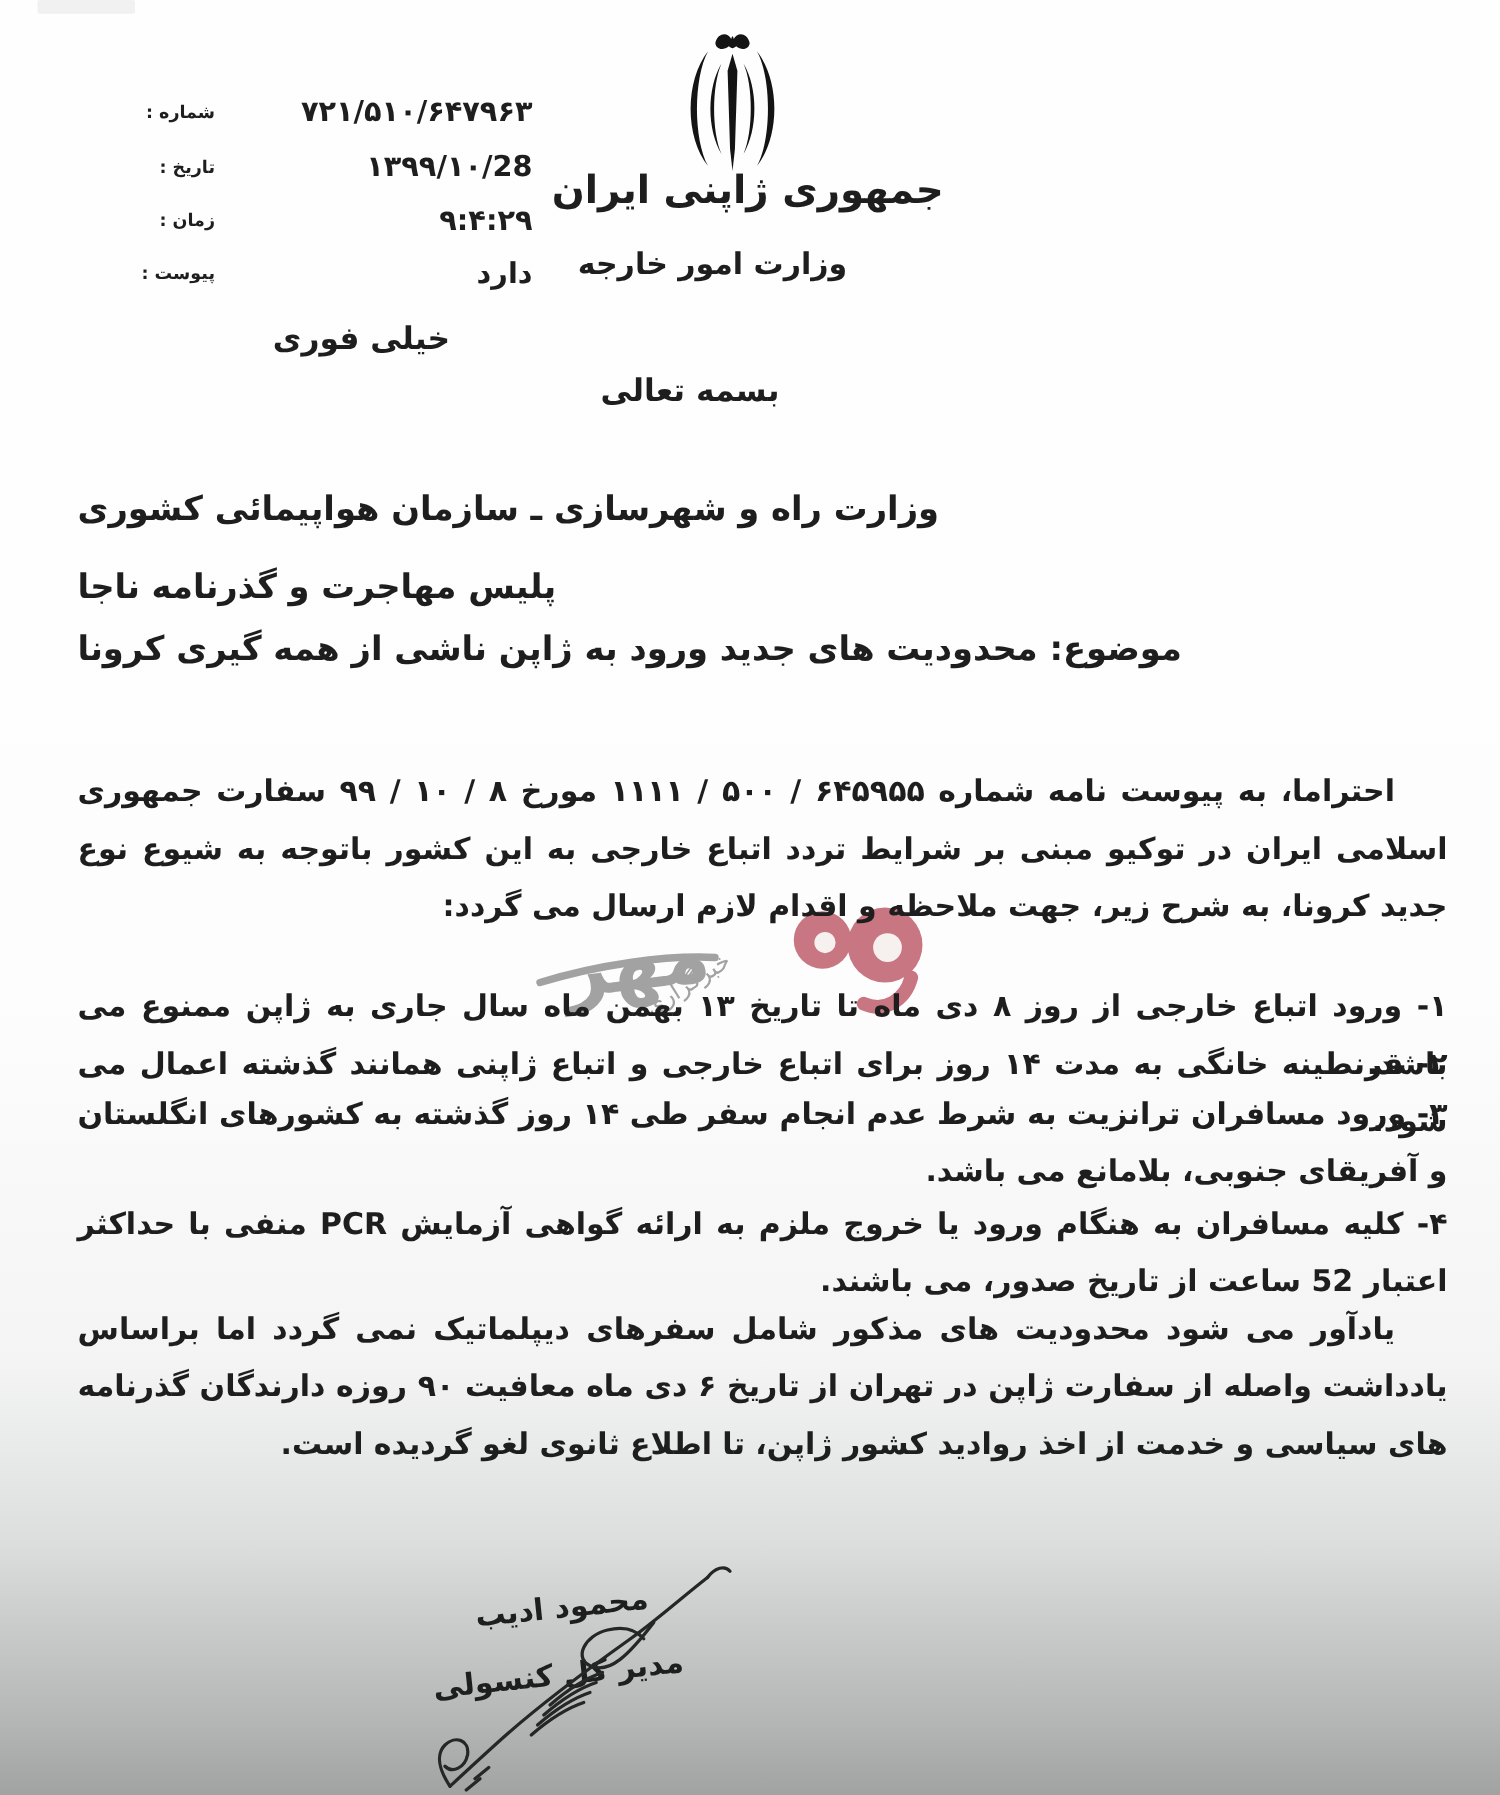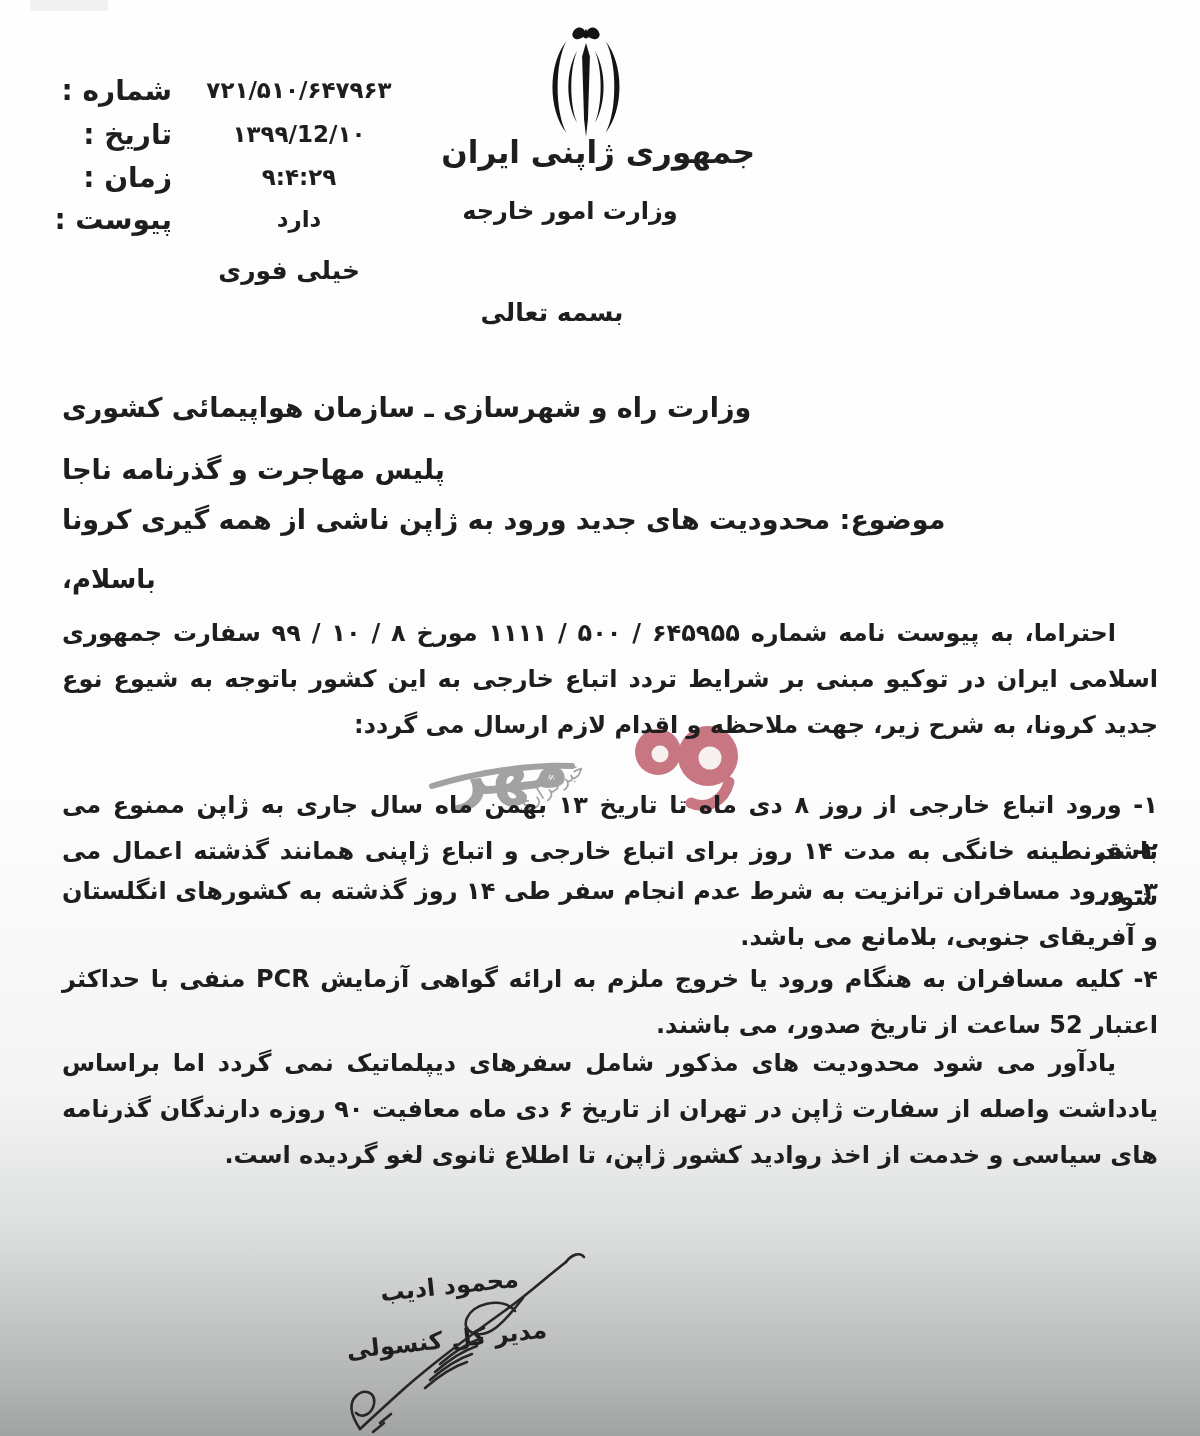--- a/index.html
+++ b/index.html
@@ -7,22 +7,22 @@
     position:relative;width:1200px;height:1436px;margin:0 auto;overflow:hidden;
     direction:rtl;
     font-family:"DejaVu Sans",sans-serif;
     color:#1e1e1e;
     background:linear-gradient(180deg,#fefefe 0%,#fdfdfd 55%,#f4f4f4 76%,#dcdede 86%,#b4b6b6 96%,#a1a3a3 100%);
   }
   .abs{position:absolute;}
   .smudge{left:30px;top:0;width:78px;height:11px;background:#f1f1f1;border-radius:2px;}
   
   .meta-row{left:60px;width:366px;height:32px;display:flex;align-items:center;}
-  .meta-label{width:112px;font-size:28px;font-weight:700;text-align:right;white-space:nowrap;}
-  .meta-value{flex:1;font-size:23px;font-weight:700;text-align:center;white-space:nowrap;direction:rtl;}
+  .meta-label{width:112px;font-size:14px;font-weight:700;text-align:right;white-space:nowrap;}
+  .meta-value{flex:1;font-size:23px;font-weight:700;text-align:right;white-space:nowrap;direction:rtl;}
   .emblem{left:542px;top:24px;width:88px;height:120px;}
   .republic-title{left:445px;top:134px;width:310px;text-align:center;font-size:31px;font-weight:900;white-space:nowrap;}
   .ministry-title{left:445px;top:197px;width:250px;text-align:center;font-size:24px;font-weight:800;white-space:nowrap;}
   .urgency{left:240px;top:256px;width:120px;text-align:center;font-size:25px;font-weight:800;white-space:nowrap;}
   .basmala{left:462px;top:298px;width:180px;text-align:center;font-size:25px;font-weight:700;white-space:nowrap;}
   
   .line-r{right:42px;left:62px;text-align:left;font-size:27px;font-weight:800;}
   .recipient-1{top:392px;}
   .recipient-2{top:454px;}
   .subject{top:504px;}
@@ -64,39 +64,38 @@
   </svg>
 
   <div class="abs republic-title">جمهوری ژاپنی ایران</div>
   <div class="abs ministry-title">وزارت امور خارجه</div>
 
   <div class="abs meta-row" style="top:74px">
     <span class="meta-value">۷۲۱/۵۱۰/۶۴۷۹۶۳</span>
     <span class="meta-label">شماره :</span>
   </div>
   <div class="abs meta-row" style="top:118px">
-    <span class="meta-value">۱۳۹۹/12/۱۰</span>
+    <span class="meta-value">۱۳۹۹/۱۰/28</span>
     <span class="meta-label">تاریخ :</span>
   </div>
   <div class="abs meta-row" style="top:161px">
     <span class="meta-value">۹:۴:۲۹</span>
     <span class="meta-label">زمان :</span>
   </div>
   <div class="abs meta-row" style="top:203px">
     <span class="meta-value">دارد</span>
     <span class="meta-label">پیوست :</span>
   </div>
 
   <div class="abs urgency">خیلی فوری</div>
   <div class="abs basmala">بسمه تعالی</div>
 
   <div class="abs line-r recipient-1">وزارت راه و شهرسازی ـ سازمان هواپیمائی کشوری</div>
   <div class="abs line-r recipient-2">پلیس مهاجرت و گذرنامه ناجا</div>
   <div class="abs line-r subject">موضوع: محدودیت های جدید ورود به ژاپن ناشی از همه گیری کرونا</div>
-  <div class="abs line-r salutation">باسلام،</div>
 
   <div class="abs para indent intro">احتراما، به پیوست نامه شماره ۶۴۵۹۵۵ / ۵۰۰ / ۱۱۱۱ مورخ ۸ / ۱۰ / ۹۹ سفارت جمهوری اسلامی ایران در توکیو مبنی بر شرایط تردد اتباع خارجی به این کشور باتوجه به شیوع نوع جدید کرونا، به شرح زیر، جهت ملاحظه و اقدام لازم ارسال می گردد:</div>
   <div class="abs para item-1">۱- ورود اتباع خارجی از روز ۸ دی ماه تا تاریخ ۱۳ بهمن ماه سال جاری به ژاپن ممنوع می باشد.</div>
   <div class="abs para item-2">۲- قرنطینه خانگی به مدت ۱۴ روز برای اتباع خارجی و اتباع ژاپنی همانند گذشته اعمال می شود.</div>
   <div class="abs para item-3">۳- ورود مسافران ترانزیت به شرط عدم انجام سفر طی ۱۴ روز گذشته به کشورهای انگلستان و آفریقای جنوبی، بلامانع می باشد.</div>
   <div class="abs para item-4">۴- کلیه مسافران به هنگام ورود یا خروج ملزم به ارائه گواهی آزمایش PCR منفی با حداکثر اعتبار 52 ساعت از تاریخ صدور، می باشند.</div>
   <div class="abs para indent closing">یادآور می شود محدودیت های مذکور شامل سفرهای دیپلماتیک نمی گردد اما براساس یادداشت واصله از سفارت ژاپن در تهران از تاریخ ۶ دی ماه معافیت ۹۰ روزه دارندگان گذرنامه های سیاسی و خدمت از اخذ روادید کشور ژاپن، تا اطلاع ثانوی لغو گردیده است.</div>
 
   <svg class="abs watermark" viewBox="0 0 340 135" aria-hidden="true">
     <g>

